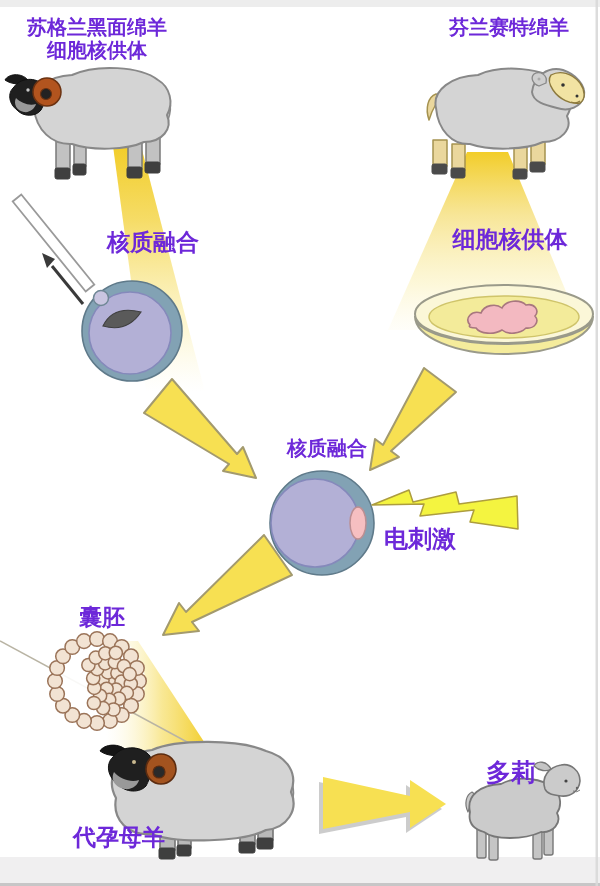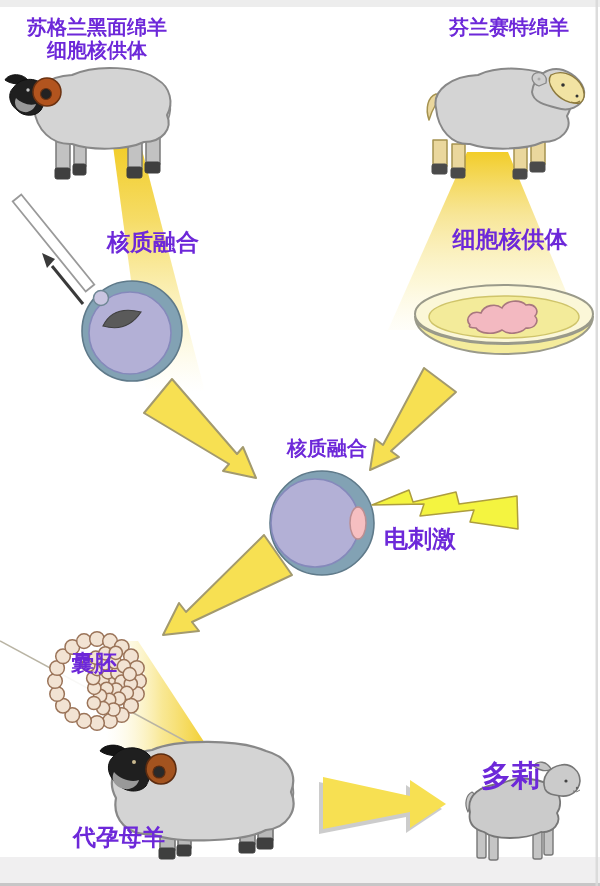--- a/index.html
+++ b/index.html
@@ -12,23 +12,23 @@
     position:absolute;transform:translateX(-50%);white-space:nowrap;
     font-weight:700;color:#6d28d9;text-align:center;z-index:5;
   }
   .lbl .l2{display:block;}
   .lbl-donor1{left:97px;top:16px;font-size:20px;line-height:23px;}
   .lbl-donor2{left:509px;top:16px;font-size:20px;line-height:23px;}
   .lbl-remove{left:153px;top:227px;font-size:23px;}
   .lbl-mammary{left:510px;top:224px;font-size:23px;}
   .lbl-fusion{left:327px;top:435px;font-size:20px;}
   .lbl-electric{left:420px;top:523px;font-size:24px;}
-  .lbl-blast{left:94px;top:602px;font-size:23px;margin-top:46px;}
+  .lbl-blast{left:102px;top:602px;font-size:23px;}
   .lbl-surrogate{left:119px;top:822px;font-size:23px;text-align:center;}
-  .lbl-dolly{left:511px;top:756px;font-size:30px;}
+  .lbl-dolly{left:511px;top:756px;font-size:25px;}
 </style>
 </head>
 <body>
 
 <div class="stage">
 
   <svg width="600" height="886" viewBox="0 0 600 886">
     <defs>
       <linearGradient id="beamV" x1="0" y1="0" x2="0" y2="1">
         <stop offset="0" stop-color="#f2cd29" stop-opacity="1"></stop>

